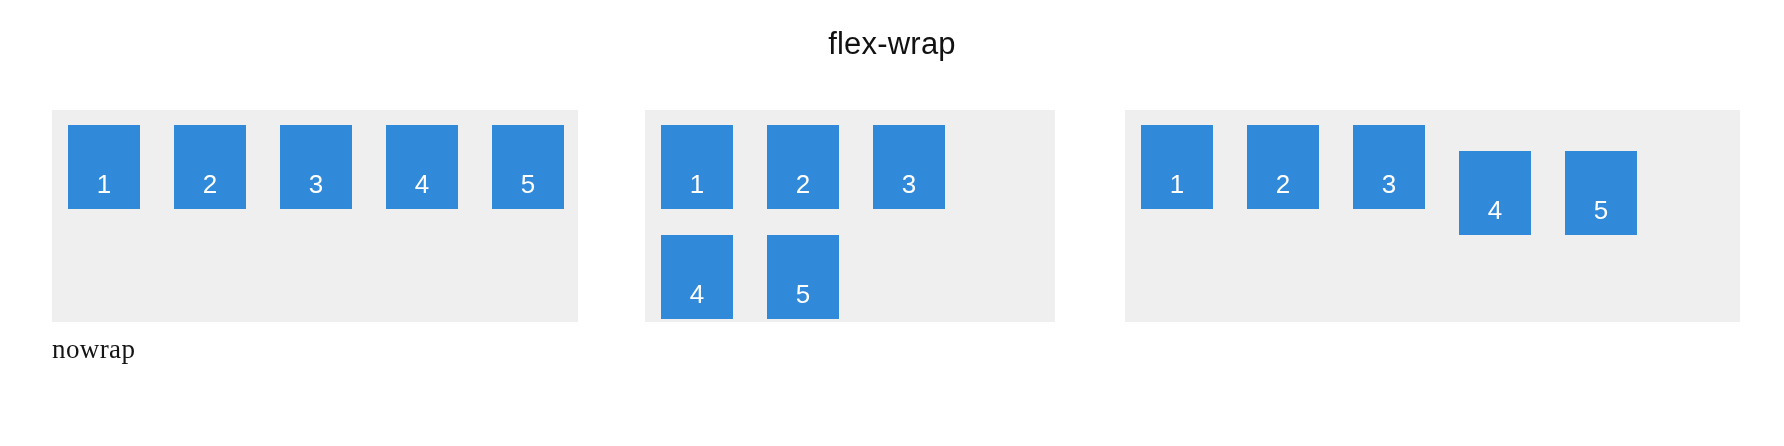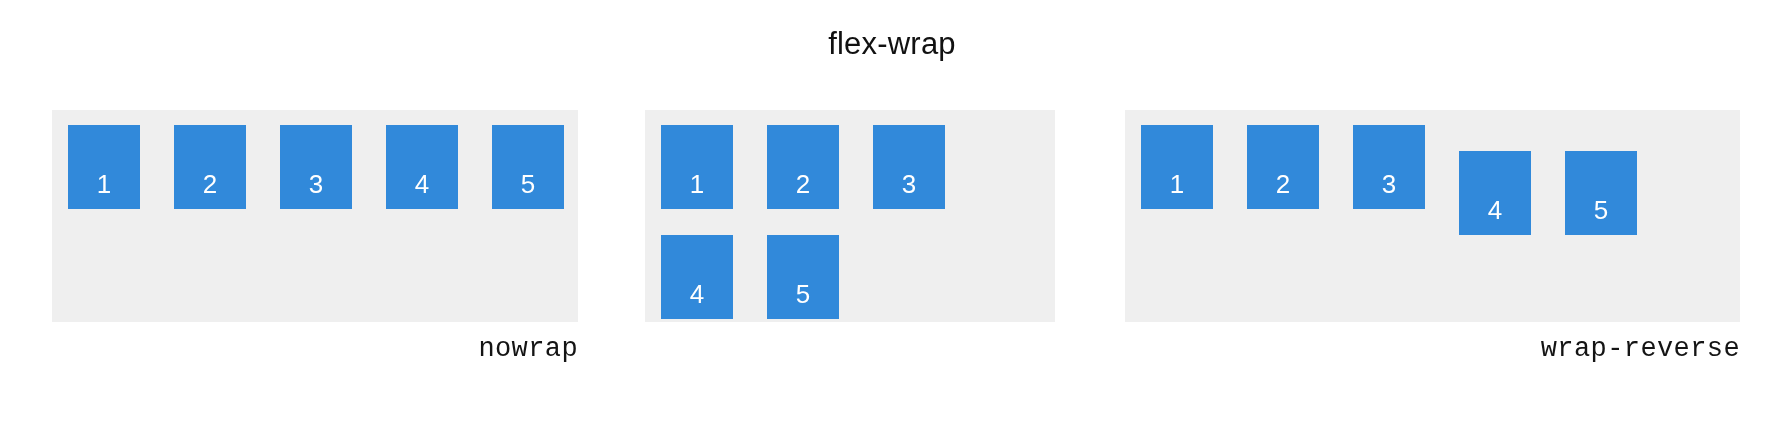--- a/index.html
+++ b/index.html
@@ -89,22 +89,22 @@
     line-height: 1;
     padding-bottom: 12px;
     box-sizing: border-box;
   }
 
   .panel-box.wrap-reverse .item { margin: 0 34px 0 0; }
   .panel-box.wrap-reverse .item.row-gap { margin-bottom: 26px; }
 
   .panel-label {
     margin-top: 12px;
-    text-align: right;
-    font-family: Liberation Mono, monospace;
+    text-align: left;
+    font-family: Liberation Serif, serif;
     font-size: 27px;
     font-weight: 400;
     color: #141414;
     letter-spacing: 0.4px;
   }
 </style>
 </head>
 <body>
 
 <div class="figure">
@@ -135,17 +135,16 @@
     </div>
 
     <div class="panel-wrap p2">
       <div class="panel-box wrap-reverse">
         <div class="item row-gap">1</div>
         <div class="item row-gap">2</div>
         <div class="item row-gap">3</div>
         <div class="item">4</div>
         <div class="item">5</div>
       </div>
-      <div class="panel-label">wrap-reverse</div>
     </div>
 
   </div>
 </div>
 
 </body></html>

